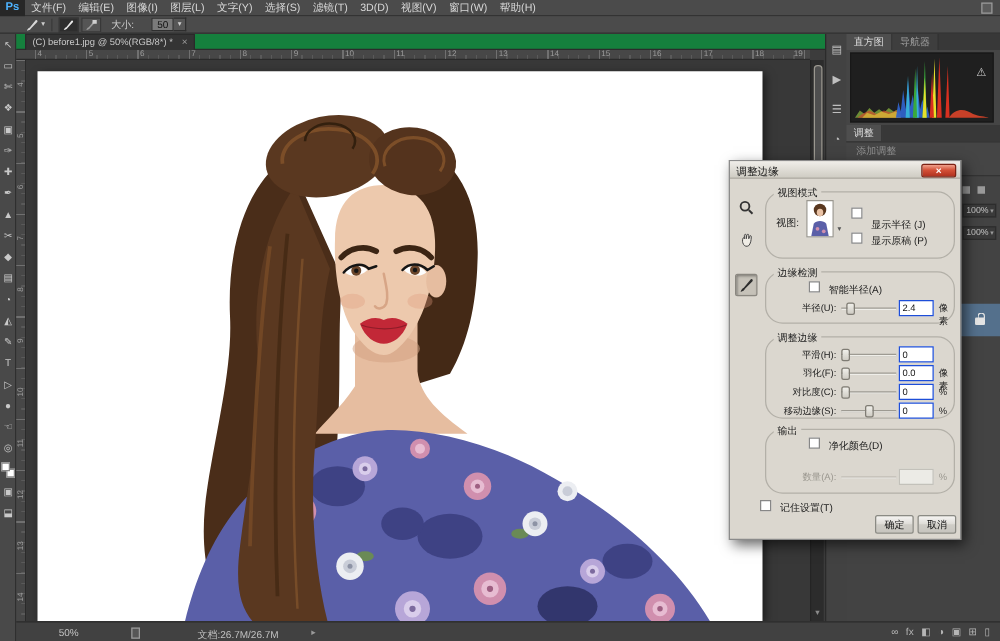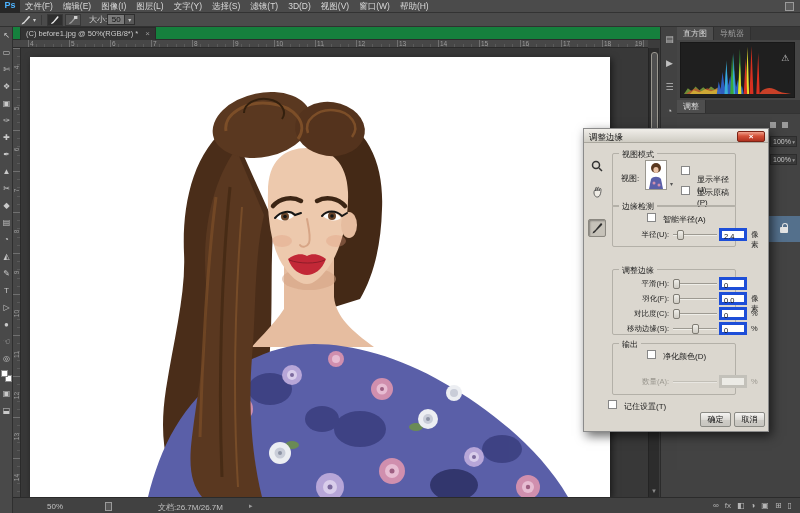--- a/index.html
+++ b/index.html
@@ -8,21 +8,21 @@
 .abs{position:absolute}
 
 .menubar{left:0;top:0;width:800px;height:13px;background:#4b4b4b;border-bottom:1px solid #333;display:flex;align-items:center;z-index:5}
 .pslogo{width:20px;height:15px;font-size:9px;font-weight:bold;color:#4db3ff;text-align:center;line-height:13px;background:#272727}
 .menubar .mi{font-size:8.5px;color:#d8d8d8;padding:0 5px;line-height:13px;white-space:nowrap}
 .arrange{position:absolute;right:6px;top:2px;width:9px;height:9px;border:1px solid #9a9a9a;background:#5c5c5c}
 .optionsbar{left:0;top:13px;width:800px;height:14px;background:#4b4b4b;border-bottom:1px solid #313131;display:flex;align-items:center;z-index:5}
 .optionsbar .sep{width:1px;height:10px;background:#3a3a3a;margin:0 5px}
 .toolbtn{width:16px;height:12px;display:flex;align-items:center;justify-content:center;border:1px solid #383838;background:#555;margin-right:2px}
 .toolbtn.active{background:#2e2e2e}
-.optlabel{font-size:8px;color:#cfcfcf;margin:0 0 0 6px}
+.optlabel{font-size:8px;color:#cfcfcf;margin:0 14px 0 6px}
 .optval{width:18px;height:11px;background:#7a7a7a;border:1px solid #2e2e2e;color:#111;font-size:8px;text-align:center;line-height:10px}
 .optdrop{width:10px;height:11px;background:#565656;border:1px solid #2e2e2e;border-left:none;color:#ccc;font-size:6px;text-align:center;line-height:11px}
 .caret{font-size:6px;color:#ccc;margin-left:1px}
 
 .tabbar{left:13px;top:27px;width:647px;height:13px;background:#15803d;border-bottom:1px solid #2c2c2c}
 .doctab{position:absolute;left:7px;top:0;height:13px;padding:0 5px;background:#343434;border:1px solid #2a2a2a;border-bottom:none;font-size:7.5px;color:#c9c9c9;line-height:12px;white-space:nowrap}
 .doctab .close{color:#9a9a9a;margin-left:5px;font-size:8px}
 
 .hruler{left:13px;top:40px;width:635px;height:8px;background:#474747;border-bottom:1px solid #2a2a2a}
 .hruler .maj{position:absolute;bottom:0;left:15px;right:0;height:7px;background:repeating-linear-gradient(90deg,#707070 0 1px,transparent 1px 41px)}
@@ -73,30 +73,30 @@
 .brow{left:660px;top:497px;width:140px;height:16px;background:#414141;border-top:1px solid #2b2b2b;display:flex;align-items:center;justify-content:flex-end;gap:6px;padding-right:8px}
 .brow span{font-size:8px;color:#b5b5b5}
 
 .dialog{left:583px;top:128px;width:186px;height:304px;background:#dbd7cf;border:1px solid #8b8b8b;box-shadow:3px 4px 10px rgba(0,0,0,.6);z-index:20;font-size:8px;color:#1c1c1c}
 .dtitle{position:absolute;left:0;top:0;width:100%;height:14px;background:linear-gradient(#f0eee9,#cfccc3);border-bottom:1px solid #aaa79e}
 .dtitle .txt{position:absolute;left:5px;top:3px;font-size:8.5px;color:#111}
 .dclose{position:absolute;right:3px;top:2px;width:28px;height:11px;background:linear-gradient(#f0a18c,#d45138 45%,#b03220);border:1px solid #7c2214;border-radius:2px;color:#fff;font-size:8px;font-weight:bold;text-align:center;line-height:10px}
 .dtools{position:absolute;left:4px;top:28px;width:20px}
 .dtool{width:18px;height:18px;display:flex;align-items:center;justify-content:center;margin-bottom:8px}
 .dtool.pressed{background:#c6c2b9;border:1px solid #8a8780;box-shadow:inset 1px 1px 2px rgba(0,0,0,.35);border-radius:2px}
-.gbox{position:absolute;left:28px;width:124px;border:1px solid #b3b0a8;border-radius:2px}
+.gbox{position:absolute;left:28px;width:152px;border:1px solid #b3b0a8;border-radius:14px}
 .gtitle{position:absolute;top:-5px;left:6px;background:#dbd7cf;padding:0 3px;font-size:8px;color:#222}
 .cb{display:inline-block;width:9px;height:9px;background:#fff;border:1px solid #878787;vertical-align:-1px}
 .cbl{font-size:8px;color:#1c1c1c;margin-left:4px}
 .drow{position:absolute;left:4px;right:4px;height:12px}
 .dlabel{position:absolute;left:0;top:1px;width:52px;text-align:right;font-size:7.5px;color:#1c1c1c}
 .slider{position:absolute;left:56px;top:1px;width:44px;height:10px}
 .slider .track{position:absolute;left:0;right:0;top:4px;height:2px;background:#9d9a92;border-bottom:1px solid #efeee9}
 .slider .knob{position:absolute;top:0;width:7px;height:10px;background:linear-gradient(#f0efea,#cfccc4);border:1px solid #7f7c74;border-radius:2px}
-.dinput{position:absolute;left:102px;top:-1px;width:28px;height:13px;background:#fff;border:3px solid #1d4ed8;font-size:7.5px;line-height:12px;padding-left:2px;color:#111}
+.dinput{position:absolute;left:102px;top:-1px;width:28px;height:13px;background:#fff;border:1px solid #1d4ed8;font-size:7.5px;line-height:12px;padding-left:2px;color:#111}
 .dunit{position:absolute;left:134px;top:1px;font-size:7.5px;color:#1c1c1c}
 .disab .dlabel,.disab .dunit{color:#9a978f}
 .disab .track{background:#c2bfb7;border-bottom-color:#e8e6e1}
 .disab .dinput{background:#ecebe6;border-color:#c3c1ba}
 .dropdown{position:absolute;left:56px;top:-2px;width:92px;height:14px;background:#fff;border:1px solid #9b988f}
 .dropdown .val{position:absolute;left:3px;top:2px;font-size:7.5px;color:#111}
 .dropdown .btn{position:absolute;right:0;top:0;width:11px;height:12px;background:linear-gradient(#f3f2ef,#d8d6d0);border-left:1px solid #b0ada6;color:#444;font-size:6px;text-align:center;line-height:12px}
 .dbtn{position:absolute;width:31px;height:15px;background:linear-gradient(#f5f4f2,#dddbd6 50%,#cfcdc7 51%,#c7c5bf);border:1px solid #8a8a84;border-radius:2px;font-size:8px;color:#111;text-align:center;line-height:14px}
 .thumb{position:absolute;width:22px;height:30px;background:#fff;border:1px solid #9a978f}
 .thumbdd{position:absolute;font-size:6px;color:#555}
@@ -379,20 +379,30 @@
         <path d="M58,53 L60,20 61.5,53 Z M66,53 L68,4 69.5,53 Z" fill="#e8e02c"></path>
         <path d="M64,53 L66,16 67.5,53 Z M70,53 L72,3 74,53 Z M77,53 L79,10 80.5,53 Z" fill="#d83020"></path>
         <path d="M80,53 C86,44 94,46 100,50 C105,52 110,52 113,53 Z" fill="#c84028"></path>
       </svg>
       <span class="warn">⚠</span>
     </div>
   </div>
   <div class="ptabs">
     <div class="ptab">调整</div>
   </div>
+  <div class="adjc">
+    <span class="adjhint">添加调整</span>
+    <div class="adjicons">
+      <span>☀</span>
+      <span>▥</span>
+      <span>◪</span>
+      <span>▨</span>
+      <span>▽</span>
+    </div>
+  </div>
   <div class="layersregion">
     <div class="lkicon" style="left:93px;top:8px"></div>
     <div class="lkicon" style="left:105px;top:8px"></div>
     <div class="pctbox" style="left:93px;top:22px">
       <span>100%</span>
       <span class="dd">▾</span>
     </div>
     <div class="pctbox" style="left:93px;top:40px">
       <span>100%</span>
       <span class="dd">▾</span>
@@ -450,21 +460,21 @@
           <circle cx="13" cy="24" r="1.5" fill="#d08fae"></circle>
       </svg>
     </div>
     <span class="thumbdd" style="left:57px;top:26px">▾</span>
     <span class="cb" style="position:absolute;left:68px;top:12px"></span>
     <span class="cbl" style="position:absolute;left:80px;top:20px">显示半径 (J)</span>
     <span class="cb" style="position:absolute;left:68px;top:32px"></span>
     <span class="cbl" style="position:absolute;left:80px;top:33px">显示原稿 (P)</span>
   </div>
 
-  <div class="gbox" style="top:76px;height:42px">
+  <div class="gbox" style="top:88px;height:42px">
     <span class="gtitle">边缘检测</span>
     <span class="cb" style="position:absolute;left:34px;top:7px"></span>
     <span class="cbl" style="position:absolute;left:46px;top:8px">智能半径(A)</span>
     <div class="drow" style="top:23px">
       <span class="dlabel">半径(U):</span>
       <div class="slider">
         <div class="track"></div>
           <div class="knob" style="left:4px"></div>
       </div>
       <div class="dinput">2.4</div>

